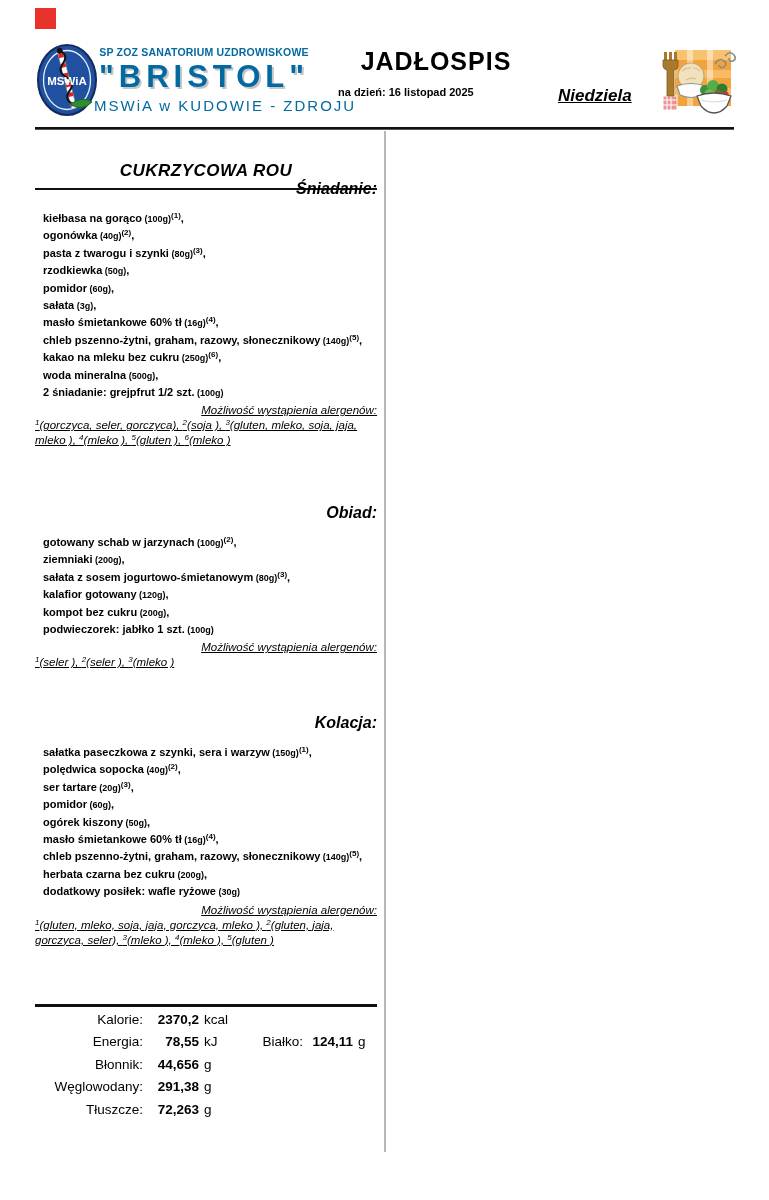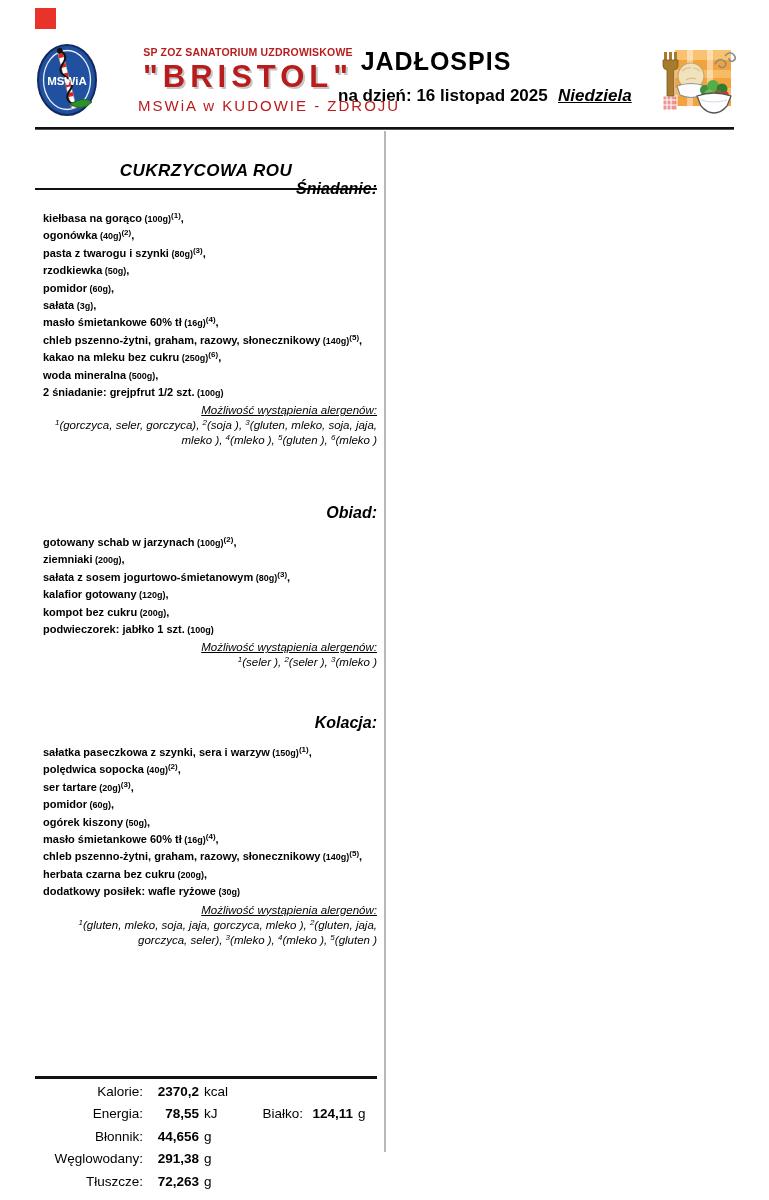--- a/index.html
+++ b/index.html
@@ -3,49 +3,49 @@
 <meta charset="utf-8">
 <style>
   * { margin:0; padding:0; box-sizing:border-box; }
   html,body { background:#ffffff; }
   body { width:769px; height:1200px; font-family:"Liberation Sans", sans-serif; color:#000; position:relative; overflow:hidden; }
   .page { position:relative; width:769px; height:1200px; background:#fff; }
 
   
   .red-square { position:absolute; left:35px; top:8px; width:21px; height:21px; background:#e8322a; }
   .logo { position:absolute; left:37px; top:44px; width:60px; height:72px; }
-  .org-block { position:absolute; left:94px; top:46px; width:220px; text-align:center; color:#b91c1c;margin-left:44px; }
+  .org-block { position:absolute; left:94px; top:46px; width:220px; text-align:center; color:#0369a1; }
   .org-line1 { font-size:10.5px; font-weight:bold; letter-spacing:0.2px; white-space:nowrap; }
   .org-name { font-size:31px; font-weight:bold; letter-spacing:5px; line-height:36px; white-space:nowrap; text-shadow:2px 2px 0 #c6c6c6; margin-top:1px; }
   .org-line2 { font-size:15px; font-weight:normal; letter-spacing:2px; white-space:nowrap; margin-top:2px; }
   .doc-title { position:absolute; left:331px; top:47px; width:210px; text-align:center; font-size:25px; font-weight:bold; letter-spacing:1px; }
-  .date-line { position:absolute; left:338px; top:86px; font-size:17px; font-weight:bold; white-space:nowrap; }
+  .date-line { position:absolute; left:338px; top:86px; font-size:11px; font-weight:bold; white-space:nowrap; }
   .weekday { position:absolute; left:558px; top:86px; font-size:17px; font-weight:bold; font-style:italic; text-decoration:underline; white-space:nowrap; }
   .food-icon { position:absolute; left:653px; top:44px; width:88px; height:74px; }
   .header-rule { position:absolute; left:35px; top:127px; width:699px; height:3px; background:#111; border-bottom:1px solid #555; }
   .v-divider { position:absolute; left:384px; top:131px; width:2px; height:1021px; background:#b8b8b8; }
 
   
   .left-col { position:absolute; left:35px; top:131px; width:342px; height:1021px; }
   .diet-title { text-align:center; font-size:17px; font-weight:bold; font-style:italic; letter-spacing:0.5px; padding-top:17px;margin-top:13px; }
   .title-rule { margin-top:7px; height:2px; background:#111; }
 
   .meal { position:absolute; left:0; width:342px; }
   .meal-0 { top:45px; } .meal-1 { top:369px; } .meal-2 { top:579px; }
   .meal-name { font-size:16px; font-weight:bold; font-style:italic; line-height:26px;text-align:right; }
   .items { margin-top:8px;margin-left:8px; }
   .item { font-size:11px; font-weight:bold; line-height:16.4px; white-space:nowrap; }
   .wt { font-size:9px; font-weight:600; }
   .sup { font-size:8px; font-weight:600; vertical-align:4px; line-height:0; }
   .allergen-head { margin-top:2px; text-align:right; font-size:11.5px; font-style:italic; text-decoration:underline; line-height:15px; }
-  .allergen-text { text-align:right; font-size:11.5px; font-style:italic; line-height:15px; }
+  .allergen-text { text-align:left; font-size:11.5px; font-style:italic; line-height:15px;text-decoration:underline; }
   .asup { font-size:8px; font-style:italic; vertical-align:4px; line-height:0; }
 
   
-  .footer { position:absolute; left:35px; top:1076px; width:342px; }
+  .footer { position:absolute; left:35px; top:1004px; width:342px; }
   .footer-rule { height:3px; background:#111; }
   .nut-rows { margin-top:5px; position:relative; }
   .nut-row { display:flex; align-items:baseline; height:22.4px; font-size:13.5px; }
   .nut-label { width:108px; text-align:right; }
   .nut-value { width:56px; text-align:right; font-weight:bold; }
   .nut-unit { margin-left:5px; }
   .protein-row { position:absolute; left:193px; top:22.4px; display:flex; align-items:baseline; height:22.4px; font-size:13.5px;justify-content:flex-end; }
   .protein-row .nut-label { width:75px; }
   .protein-row .nut-value { width:50px; }
 </style>

